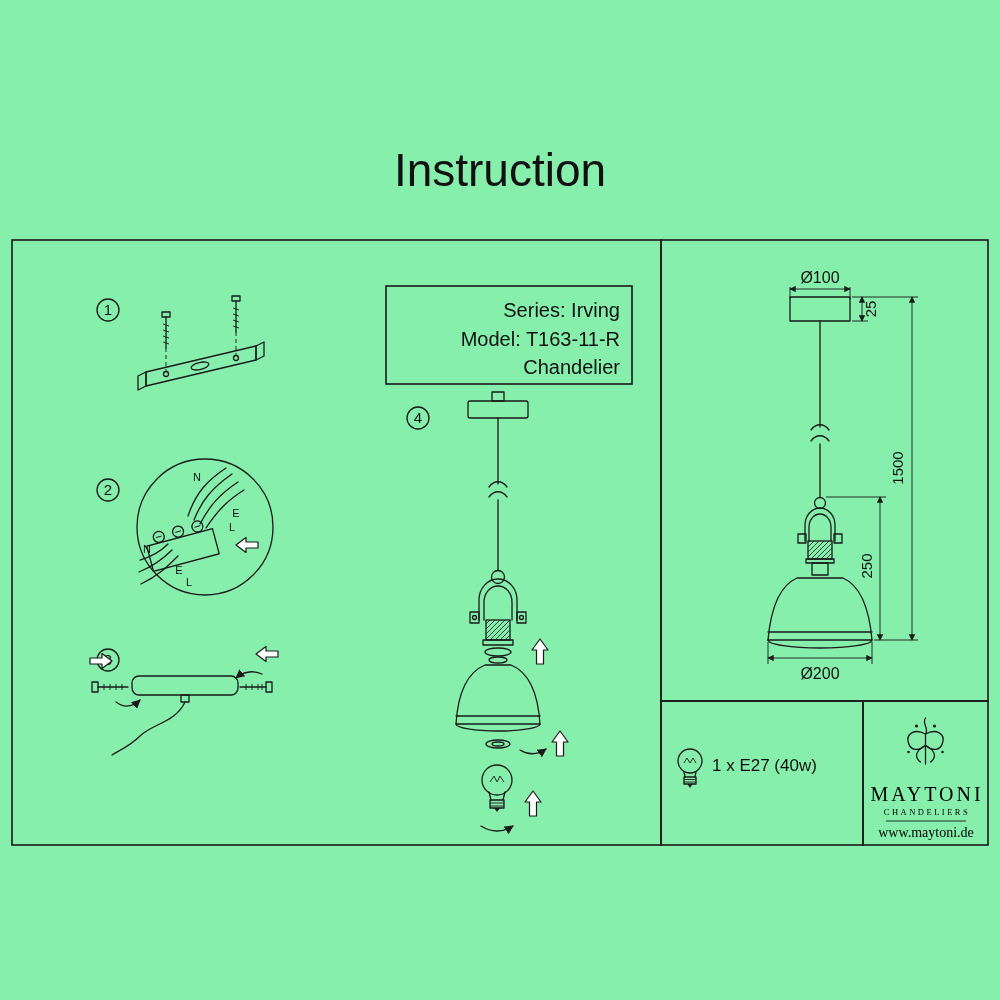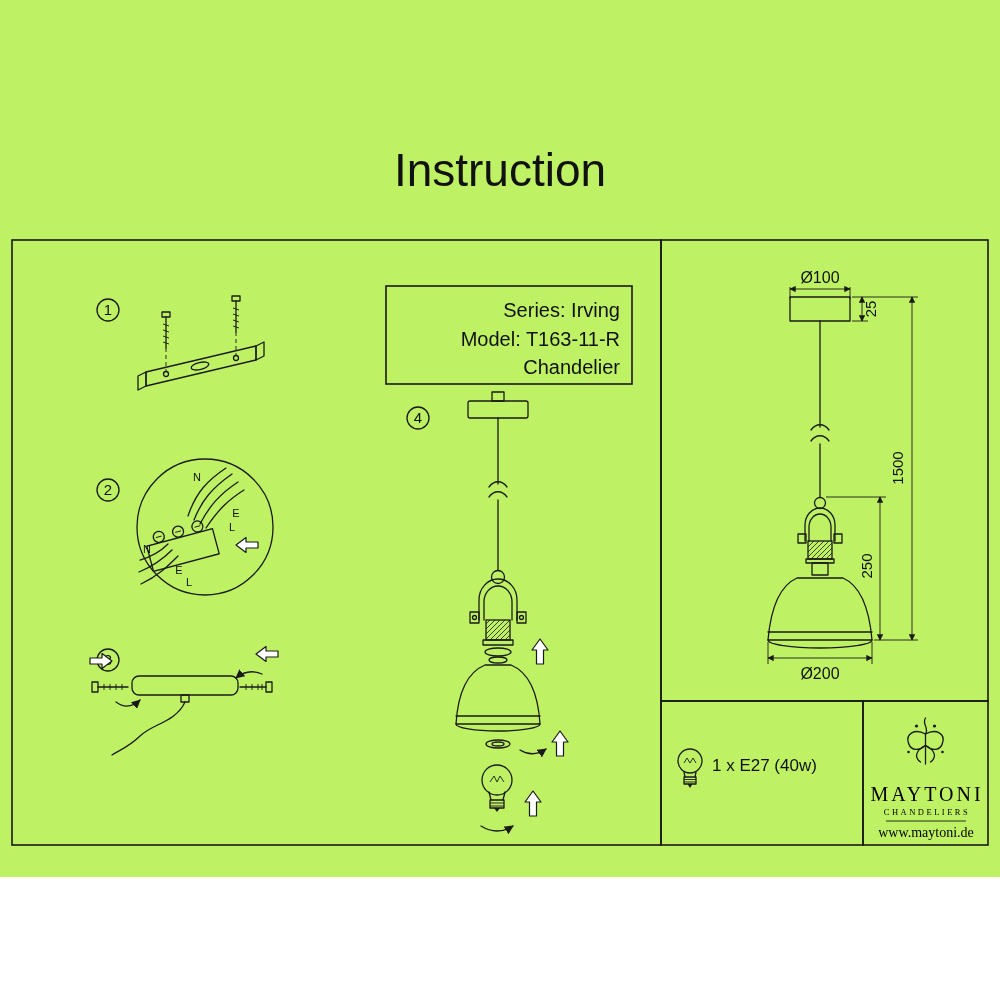--- a/index.html
+++ b/index.html
@@ -1,16 +1,16 @@
 <!DOCTYPE html>
 <html><head>
 <meta charset="utf-8">
 <style>
   html,body{margin:0;padding:0;background:#fff;}
-  .canvas{position:relative;width:1000px;height:877px;background:#bef264;overflow:hidden;}
+  .canvas{position:relative;width:1000px;height:1000px;background:#86efac;overflow:hidden;}
   svg{display:block;}
   .ln{fill:none;stroke:#1a1a1a;stroke-width:1.3;stroke-linecap:round;stroke-linejoin:round;}
   .ln-thin{fill:none;stroke:#1a1a1a;stroke-width:0.9;}
   .panel{fill:none;stroke:#1a1a1a;stroke-width:1.6;}
   .openarr{fill:#fff;stroke:#1a1a1a;stroke-width:1.2;stroke-linejoin:round;}
   .t{font-family:"Liberation Sans",sans-serif;fill:#111;}
   .t-title{font-size:46px;}
   .t-info{font-size:20px;}
   .t-step{font-size:15px;}
   .t-dim{font-size:16px;}

